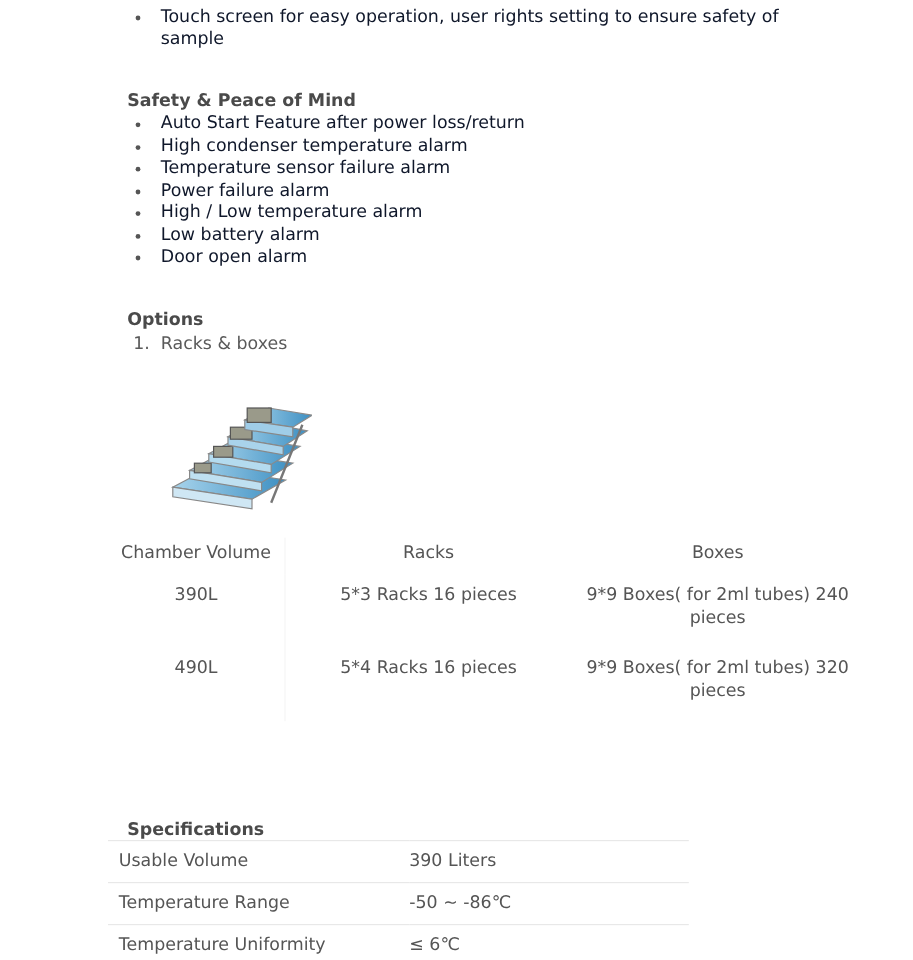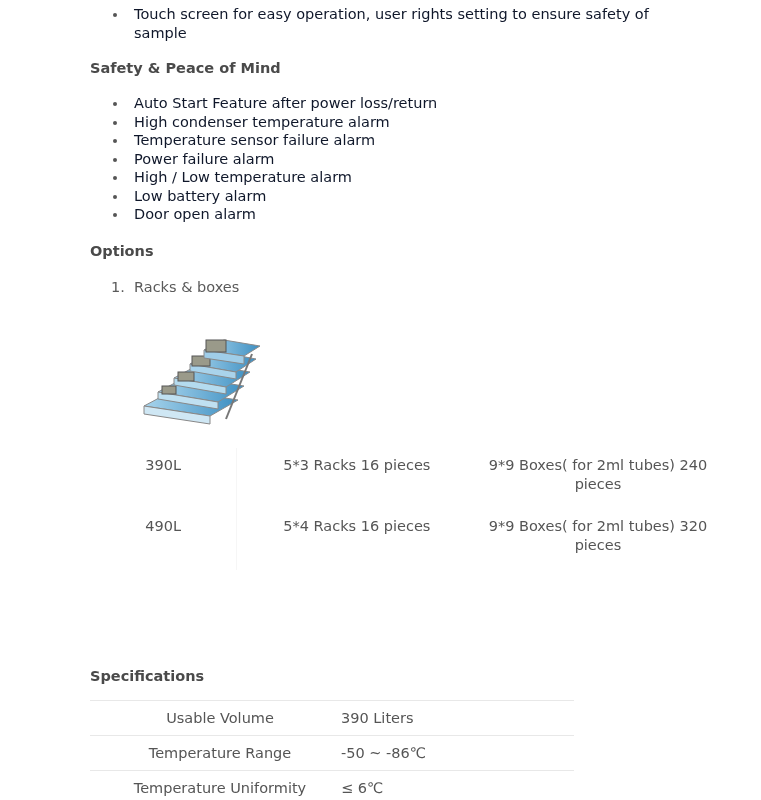--- a/index.html
+++ b/index.html
@@ -7,37 +7,37 @@
     width: 761px; height: 800px; overflow: hidden; position: relative;
     font-family: "DejaVu Sans", sans-serif; color: #555555;
   }
   .wrap { position: absolute; left: 90px; top: 0; width: 640px; }
   ul.bullets { list-style: none; margin: 0; padding: 0; }
   ul.bullets li { position: relative; padding-left: 44px; font-size: 14.5px; line-height: 18.5px; color: #0f172a; }
   ul.bullets li::before {
     content: ""; position: absolute; left: 23px; top: 8px; width: 4px; height: 4px;
     border-radius: 50%; background: #555;
   }
-  h3 { margin: 0; font-size: 14.5px; font-weight: bold; color: #4a4a4a; line-height: 18px; }
+  h3 { margin: 16px; font-size: 14.5px; font-weight: bold; color: #4a4a4a; line-height: 18px; }
   .ol-item { position: relative; padding-left: 44px; font-size: 14.5px; color: #5a5a5a; }
   .ol-num { position: absolute; left: 21px; top: 0; }
 
   .racks-img { position: absolute; left: 50px; top: 334px; width: 120px; height: 92px; }
 
   table.opt { position: absolute; left: 0; top: 448px; border-collapse: collapse; width: 630px; }
   table.opt td { text-align: center; font-size: 14.5px; color: #555; line-height: 19px; vertical-align: top; }
   table.opt tr.head td { height: 26px; padding-top: 4px; }
   table.opt tr.row td { height: 52px; padding-top: 8px; }
   table.opt td.c1 { width: 146px; border-right: 1px solid #f6f6f6; }
   table.opt td.c2 { width: 240px; }
   table.opt td.c3 { width: 244px; }
 
   table.spec { position: absolute; left: 0; top: 700px; border-collapse: collapse; width: 484px; }
   table.spec td { font-size: 14.5px; color: #555; height: 34px; border-top: 1px solid #e8e8e8; padding: 0; }
-  table.spec td.k { width: 242px; padding-left: 9px; text-align: center; }
+  table.spec td.k { width: 242px; padding-left: 9px; }
   table.spec td.v { padding-left: 0; }
 </style>
 </head>
 <body>
 
 <div class="wrap">
 
   <ul class="bullets" style="position:absolute; top:5px; left:0; width:600px;">
     <li>Touch screen for easy operation, user rights setting to ensure safety of sample</li>
   </ul>
@@ -90,20 +90,25 @@
     <g>
       <polygon points="64,16 104,22 120,12 84,6" fill="url(#bl)" stroke="#8a8a8a" stroke-width="1"></polygon>
       <polygon points="64,16 104,22 104,30 64,24" fill="#9fcde8" stroke="#888" stroke-width="1"></polygon>
       <rect x="66" y="6" width="20" height="12" fill="#9a9a8a" stroke="#555"></rect>
     </g>
     <line x1="86" y1="85" x2="112" y2="20" stroke="#777" stroke-width="2"></line>
   </svg>
 
   <table class="opt">
     <tbody>
+        <tr class="head">
+      <td class="c1">Chamber Volume</td>
+      <td class="c2">Racks</td>
+      <td class="c3">Boxes</td>
+    </tr>
     <tr class="row">
       <td class="c1">390L</td>
       <td class="c2">5*3 Racks 16 pieces</td>
       <td class="c3">9*9 Boxes( for 2ml tubes) 240 pieces</td>
     </tr>
     <tr class="row">
       <td class="c1">490L</td>
       <td class="c2">5*4 Racks 16 pieces</td>
       <td class="c3">9*9 Boxes( for 2ml tubes) 320 pieces</td>
     </tr>

